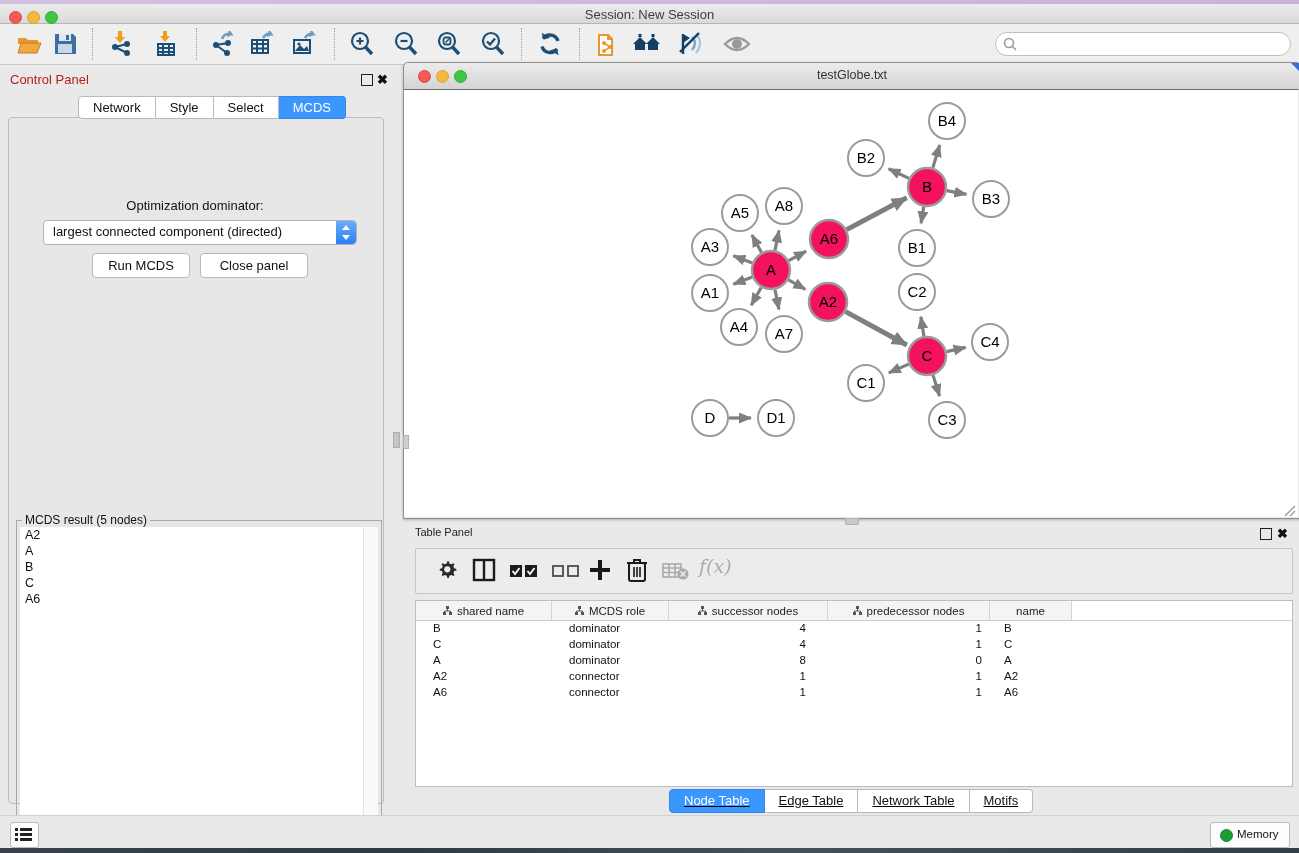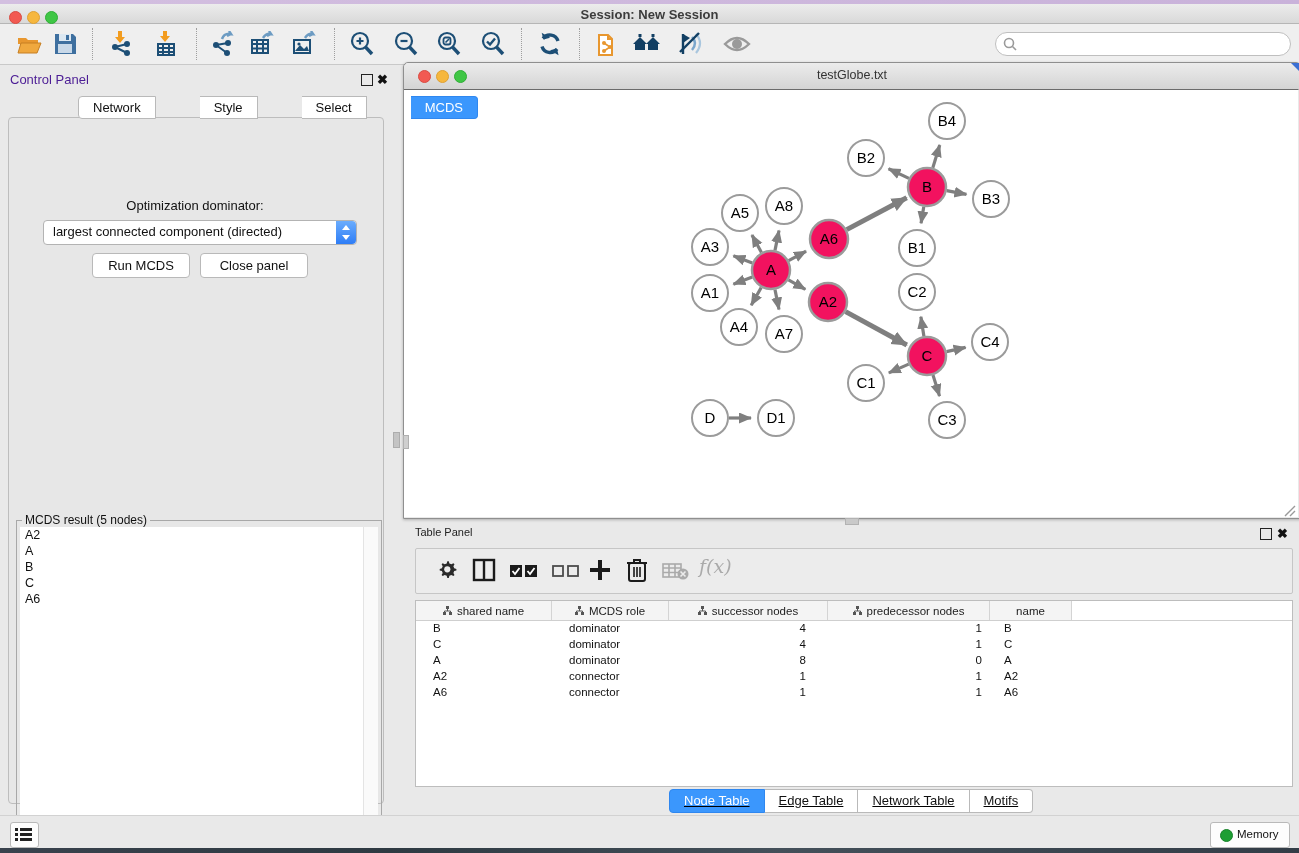--- a/index.html
+++ b/index.html
@@ -1,41 +1,41 @@
 <!DOCTYPE html>
 <html><head>
 <meta charset="utf-8">
 <style>
   html,body{margin:0;padding:0;}
   body{font-family:"Liberation Sans",sans-serif;-webkit-font-smoothing:antialiased;}
   .screen{position:relative;width:1299px;height:853px;background:#e9e9e9;overflow:hidden;}
 
   
   .desktop-strip{position:absolute;left:0;top:0;width:100%;height:4px;background:linear-gradient(90deg,#d3bfe0,#c9b2da);}
-  .titlebar{position:absolute;left:0;top:4px;width:100%;height:19px;background:linear-gradient(#ececec,#d9d9d9);border-bottom:1px solid #b6b6b6;font-weight:bold;}
+  .titlebar{position:absolute;left:0;top:4px;width:100%;height:19px;background:linear-gradient(#ececec,#d9d9d9);border-bottom:1px solid #b6b6b6;}
   .tl{position:absolute;top:7px;width:11px;height:11px;border-radius:50%;}
   .tl.red{left:9px;background:#f25a52;border:1px solid #d94c43;}
   .tl.yellow{left:27px;background:#f6b73e;border:1px solid #dfa133;}
   .tl.green{left:45px;background:#3fc645;border:1px solid #2fae36;}
   .title-text{position:absolute;left:0;right:0;top:3px;text-align:center;font-size:13px;color:#3c3c3c;}
 
   
   .main-toolbar{position:absolute;left:0;top:24px;width:100%;height:40px;background:#efefef;border-bottom:1px solid #c9c9c9;}
   .tb-icon{position:absolute;top:7px;width:26px;height:26px;}
   .tb-sep{position:absolute;top:4px;width:0;height:32px;border-left:1px dotted #9e9e9e;}
   .search-box{position:absolute;left:995px;top:8px;width:294px;height:22px;background:#fff;border:1px solid #bfbfbf;border-radius:12px;}
   .search-box svg{position:absolute;left:7px;top:4px;}
 
   
   .control-panel{position:absolute;left:0;top:64px;width:390px;height:751px;}
-  .cp-title{position:absolute;left:10px;top:8px;font-size:13px;color:#4c1d95;}
+  .cp-title{position:absolute;left:10px;top:8px;font-size:13px;color:#b91c1c;}
   .float-ic{position:absolute;width:10px;height:10px;border:1.5px solid #222;}
   .close-ic{position:absolute;font-size:13px;font-weight:bold;color:#111;line-height:10px;}
   .cp-body{position:absolute;left:8px;top:53px;width:374px;height:685px;background:#e7e7e7;border:1px solid #bdbdbd;border-radius:4px;}
-  .cp-tabs{position:absolute;left:78px;top:32px;height:21px;display:flex;z-index:3;gap:44px;}
+  .cp-tabs{position:absolute;left:78px;top:32px;height:21px;display:flex;z-index:3;}
   .seg{height:21px;line-height:21px;padding:0 14px;font-size:13px;background:#fff;border:1px solid #b9b9b9;border-left:none;color:#111;}
   .seg:first-child{border-left:1px solid #b9b9b9;border-radius:4px 0 0 4px;}
   .seg:last-child{border-radius:0 4px 4px 0;}
   .seg.active{background:#3b97fd;border-color:#2f87ef;color:#fff;}
   .opt-label{position:absolute;left:0;width:390px;top:134px;text-align:center;font-size:13px;color:#111;}
   .combo{position:absolute;left:43px;top:156px;width:312px;height:23px;background:#fff;border:1px solid #b3b3b3;border-radius:4px;}
   .combo-text{position:absolute;left:9px;top:3px;font-size:13px;color:#111;white-space:nowrap;}
   .combo-btn{position:absolute;right:0;top:0;width:20px;height:23px;background:linear-gradient(#6aacfd,#2e7df6);border-radius:0 4px 4px 0;}
   .combo-btn svg{position:absolute;left:4px;top:3px;}
   .cp-btn{position:absolute;top:189px;height:23px;background:#fff;border:1px solid #b9b9b9;border-radius:4px;font-size:13px;color:#111;text-align:center;line-height:23px;}

